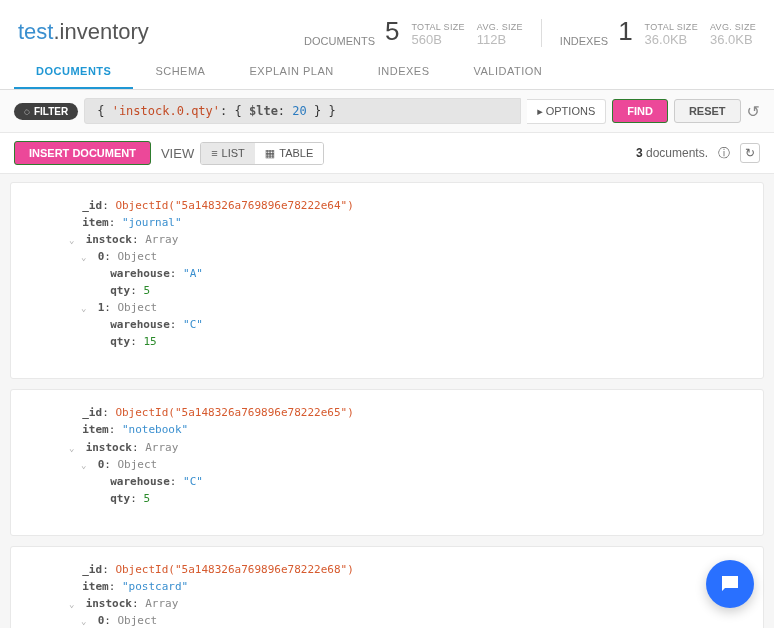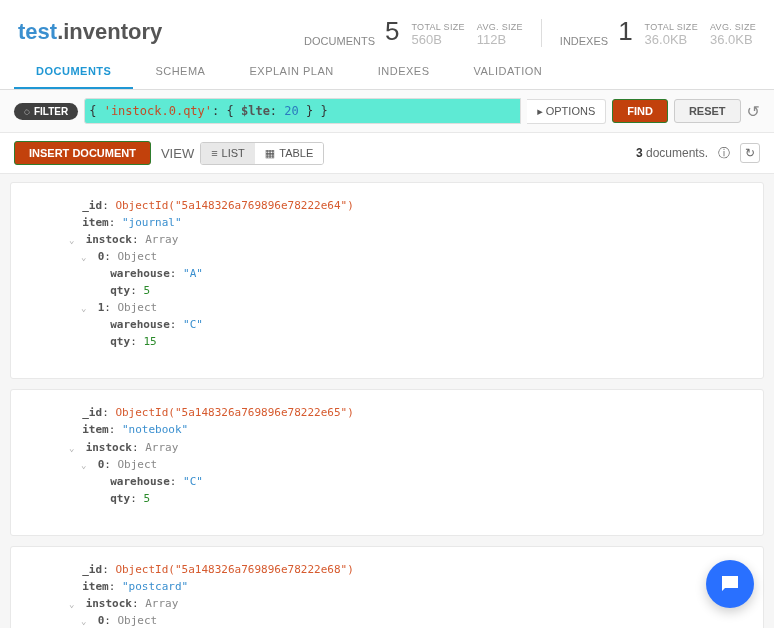--- a/index.html
+++ b/index.html
@@ -12,21 +12,21 @@
     width: 774px;
   }
   .header {
     display: flex;
     align-items: center;
     padding: 16px 18px 8px 18px;
   }
   .title {
     flex: 1;
     font-size: 22px;
-    font-weight: 700;
+    font-weight: 400;
     color: #555;
   }
   .title .db { color: #3a8fcf; }
   .stats { display: flex; align-items: flex-end; gap: 12px; }
   .stat-group { display: flex; align-items: flex-end; gap: 10px; }
   .stat-label-big { font-size: 11px; color: #888; text-transform: uppercase; }
   .stat-big { font-size: 26px; font-weight: 300; color: #444; }
   .stat-col { }
   .stat-small-label { font-size: 9px; color: #999; letter-spacing: 0.3px; }
   .stat-small-val { font-size: 13px; color: #bbb; }
@@ -59,23 +59,23 @@
     padding: 3px 10px;
     border-radius: 10px;
     display: flex;
     align-items: center;
     gap: 4px;
   }
   .filter-input {
     flex: 1;
     font-family: Menlo, monospace;
     font-size: 12px;
-    background: #5eead4;
+    background: #e5e5e5;
     border: 1px solid #ddd;
-    padding: 5px 4px;
+    padding: 5px 12px;
     border-radius: 3px 0 0 3px;
     color: #333;
   }
   .filter-input .k { color: #c34c26; }
   .filter-input .n { color: #2a7abf; }
   .options-btn {
     border: 1px solid #ddd;
     border-left: none;
     padding: 5px 10px;
     font-size: 11px;
@@ -85,21 +85,21 @@
     color: #555;
   }
   .btn {
     padding: 5px 14px;
     border-radius: 3px;
     font-size: 11px;
     font-weight: 600;
     border: 1px solid;
     cursor: pointer;
   }
-  .btn-green { background: #c2410c; border-color: #2e7d2e; color: #fff; }
+  .btn-green { background: #ec4899; border-color: #2e7d2e; color: #fff; }
   .btn-gray { background: #f2f2f2; border-color: #ccc; color: #555; }
 
   .toolbar {
     display: flex;
     align-items: center;
     padding: 8px 14px;
     border-bottom: 1px solid #e8e8e8;
     background: #fff;
     gap: 6px;
   }

